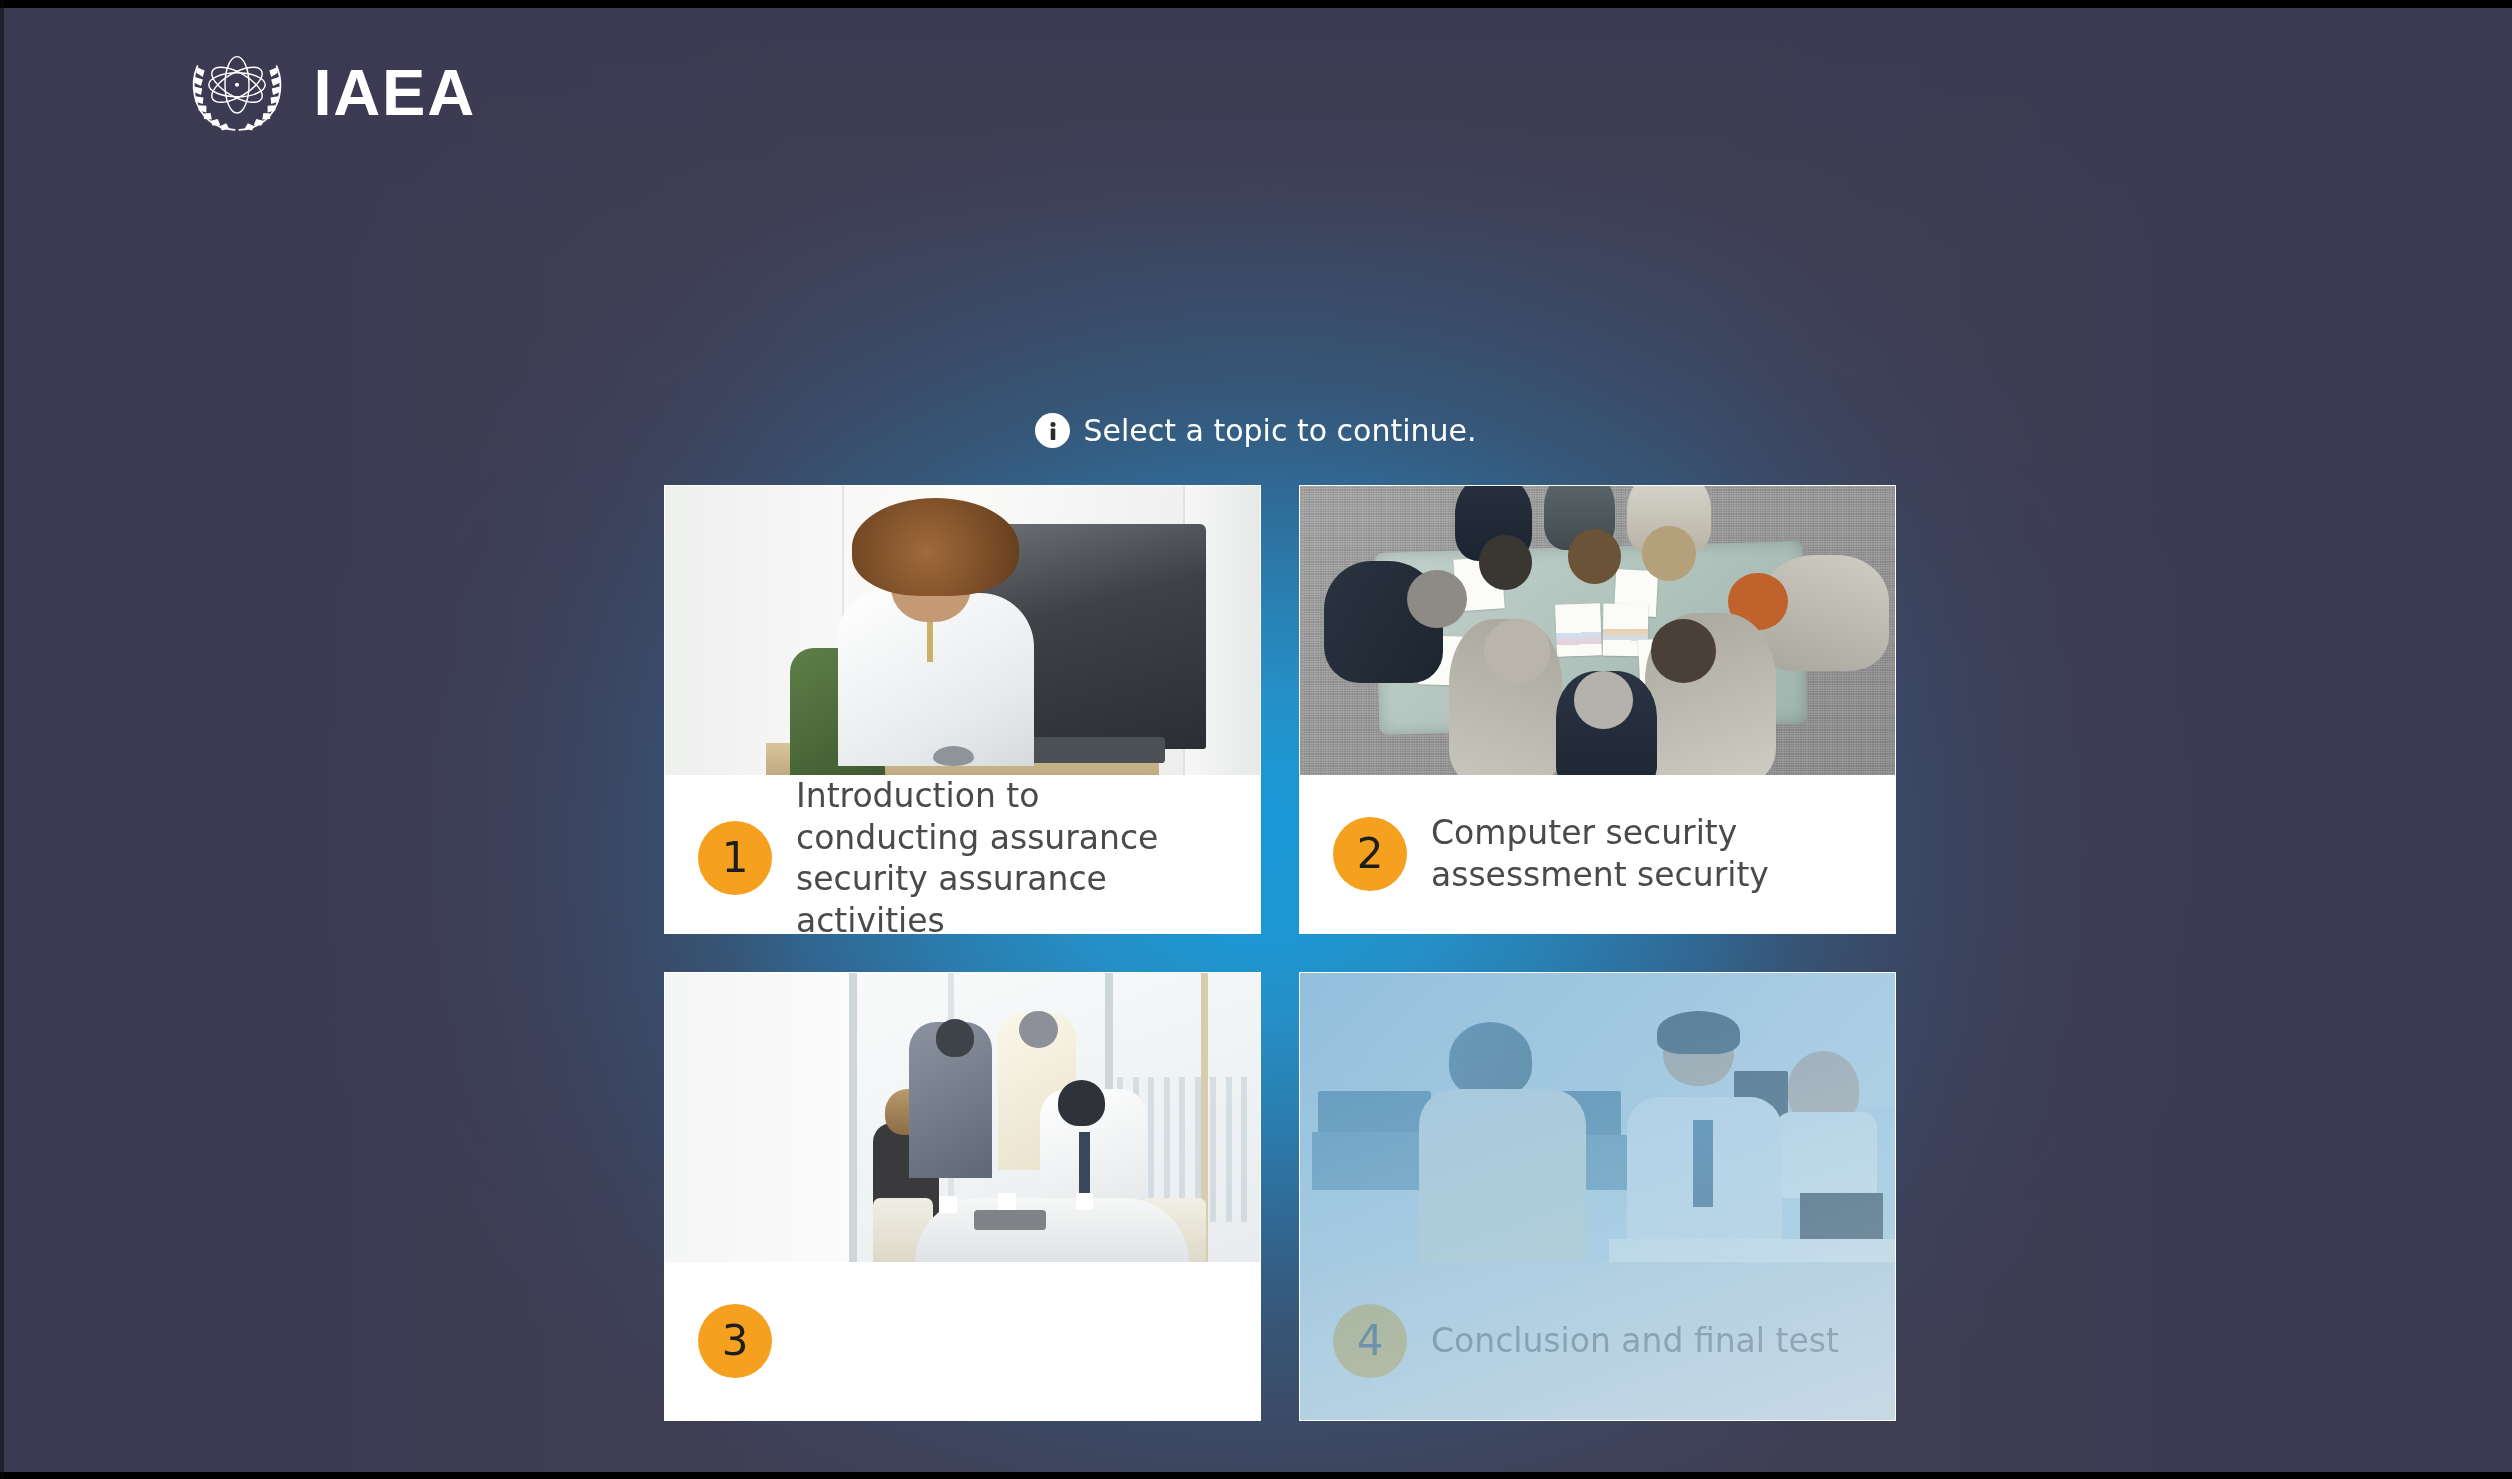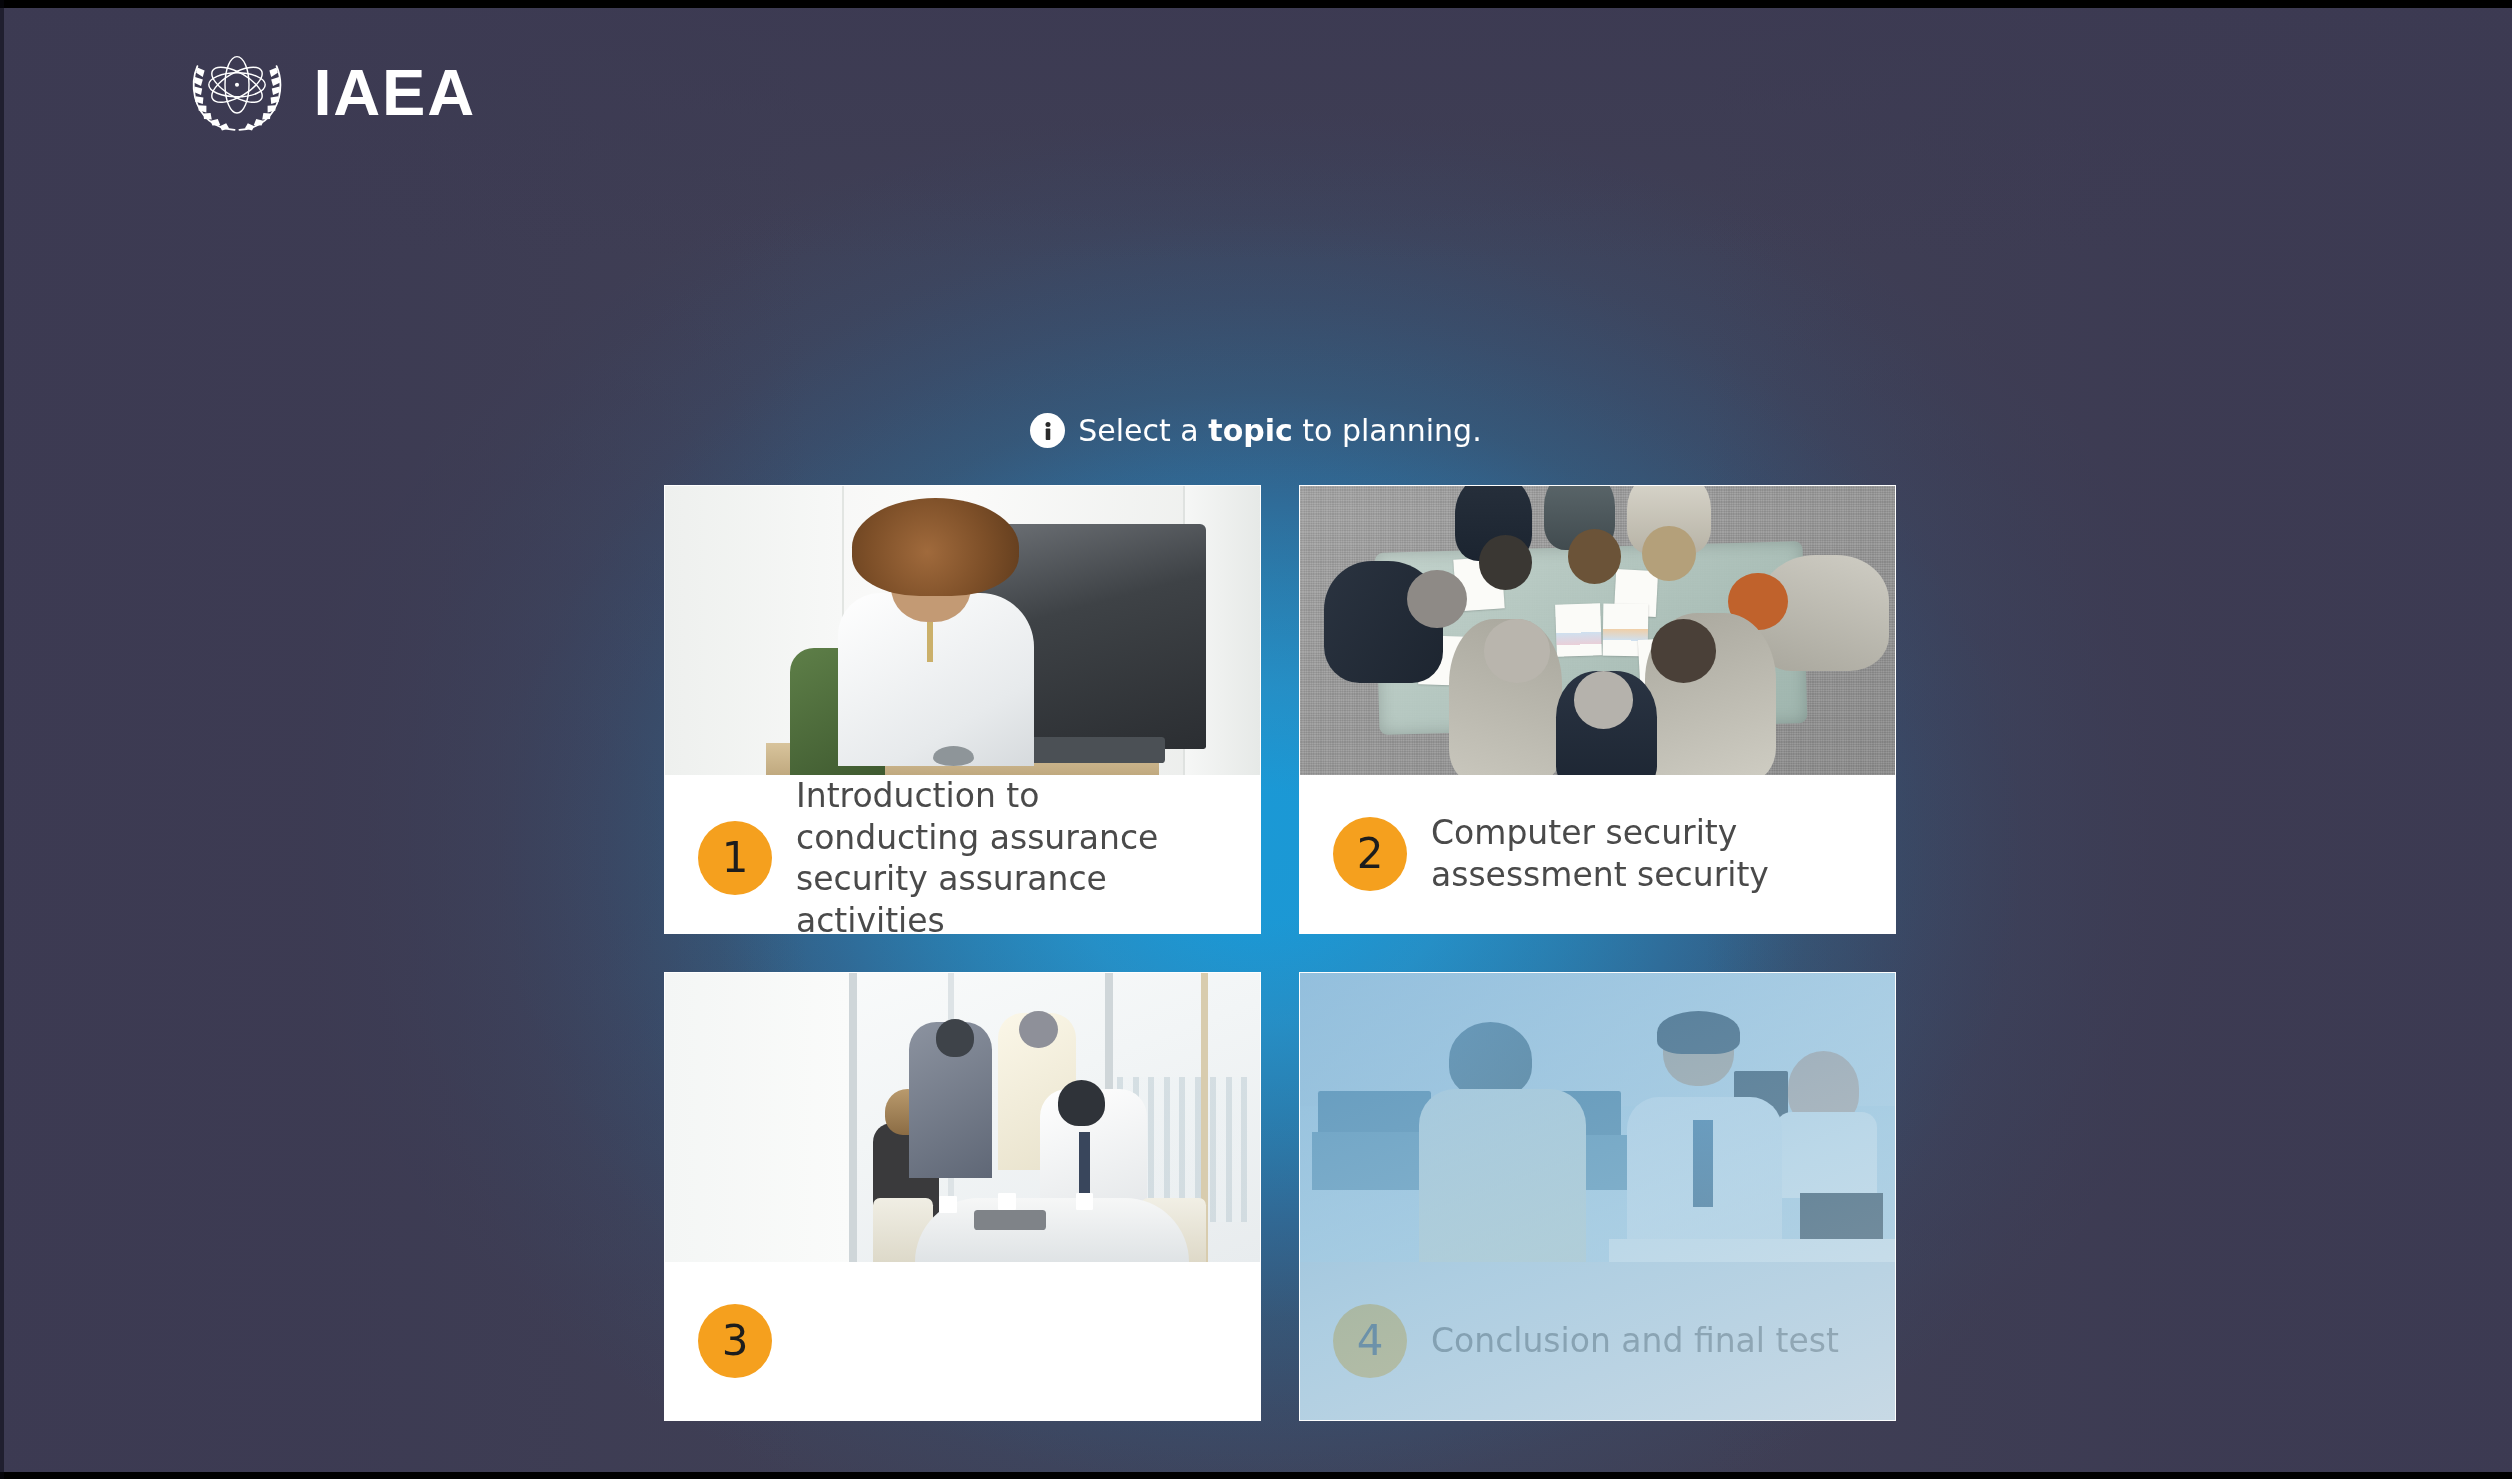--- a/index.html
+++ b/index.html
@@ -113,21 +113,21 @@
     flex: 0 0 auto;
   }
   .info-icon svg { display: block; }
   .hint-text {
     color: #ffffff;
     font-size: 30px;
     line-height: 1;
     font-family: "DejaVu Sans", sans-serif;
     white-space: nowrap;
   }
-  .hint-text b { font-weight: bold; }
+  .hint-text b { font-weight: normal; }
 
   
   .grid {
     position: absolute;
     left: 664px; top: 485px;
     width: 1232px; height: 939px;
     display: grid;
     grid-template-columns: 597px 597px;
     grid-template-rows: 449px 449px;
     gap: 38px;
@@ -374,21 +374,21 @@
   </div>
 
 
   <div class="hint-row">
     <span class="info-icon">
       <svg width="24" height="24" viewBox="0 0 40 40">
         <circle cx="20" cy="9" r="4.2" fill="#2b2b2b"></circle>
         <rect x="16.2" y="16" width="7.6" height="19" rx="1.2" fill="#2b2b2b"></rect>
       </svg>
     </span>
-    <span class="hint-text"><span>Select a </span><b>topic</b><span> to planning.</span></span>
+    <span class="hint-text"><span>Select a </span><b>topic</b><span> to continue.</span></span>
   </div>
 
   <div class="grid">
 
     <div class="card">
       <div class="card-photo">
         <div class="ph p1-bg"></div>
         <div class="p1-wall"></div>
           <div class="p1-wall2"></div>
         <div class="p1-desk"></div>

